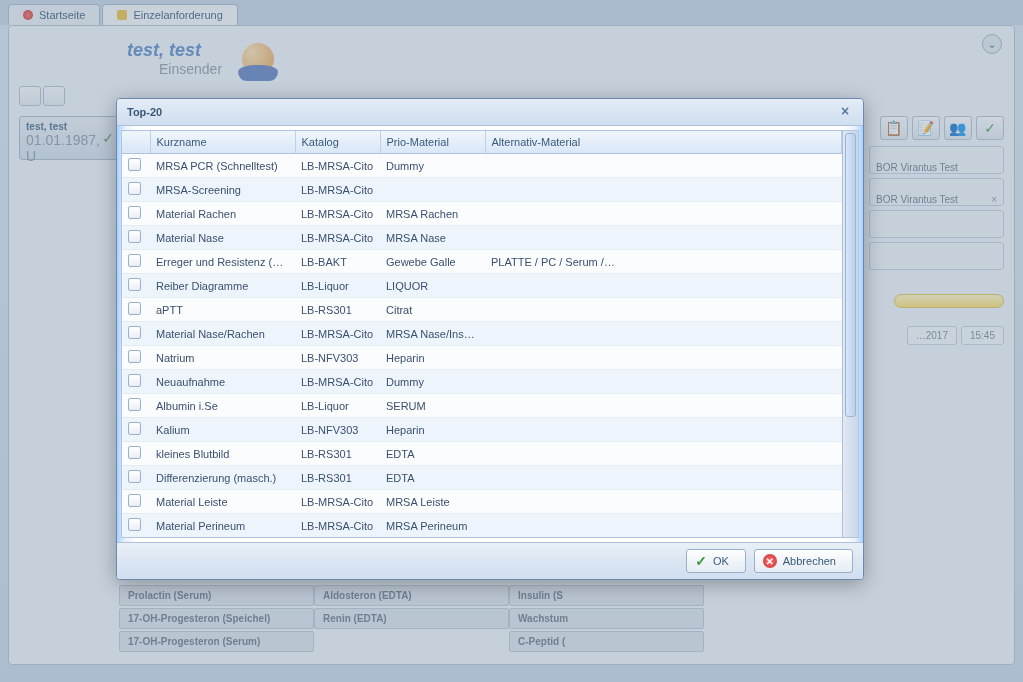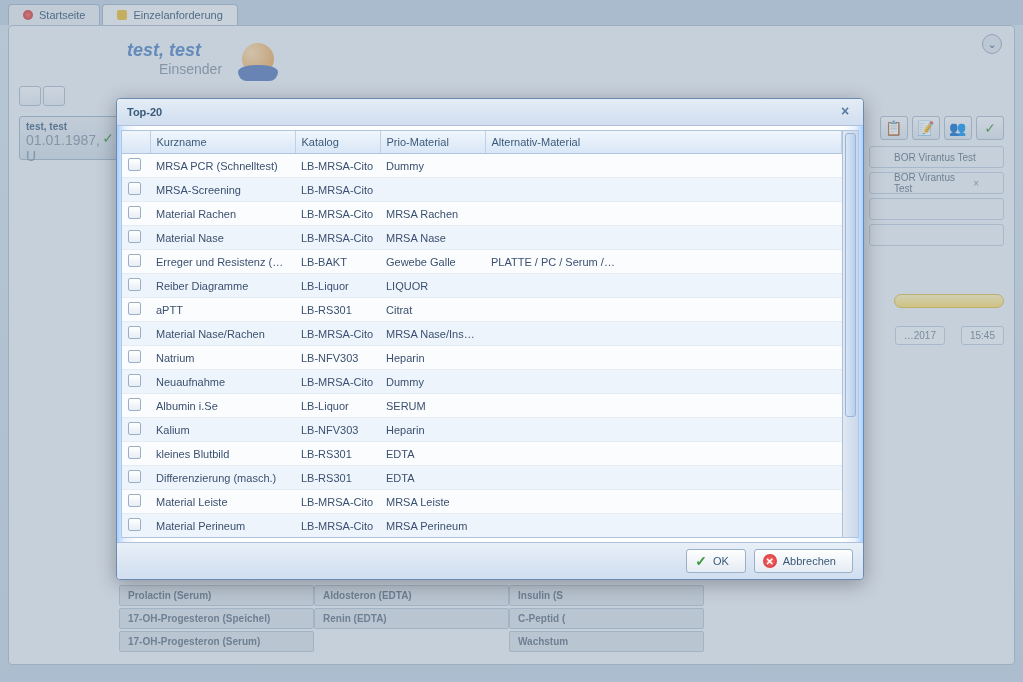--- a/index.html
+++ b/index.html
@@ -83,38 +83,38 @@
 .sidebar-card .name { font-weight:bold; color:#4a6a8a; }
 .sidebar-card .sub { color:#8a9aaa; font-size:14px; }
 .check-icon {
   position:absolute; right:4px; top:50%; transform:translateY(-50%);
   color:#4a9a4a; font-size:14px;
 }
 .right-panel {
   position:absolute; right:10px; top:90px; width:135px;
 }
 .right-line {
-  display:flex; align-items:center;
-  height:22px; padding:0 24px;
+  display:flex; align-items:flex-end;
+  height:28px; padding:0 6px;
   border:1px solid #c0d0e0; border-radius:3px;
   margin-bottom:4px; background:#f0f5fa;
   font-size:10px; color:#6a7a8a;
 }
 .right-line .clear { margin-left:auto; color:#8898a8; }
 .icon-row {
   display:flex; gap:4px; margin-bottom:6px; justify-content:flex-end;
 }
 .icon-btn {
   width:28px; height:24px; border:1px solid #b0c0d0;
   border-radius:3px; background:linear-gradient(#fafcff,#e0e8f0);
   display:flex; align-items:center; justify-content:center;
   font-size:14px;
 }
 .datetime-row {
-  display:flex; gap:16px; margin-top:60px; justify-content:flex-end;
+  display:flex; gap:4px; margin-top:60px; justify-content:flex-end;
   position:absolute; right:10px; top:240px;
 }
 .dt-box {
   padding:3px 8px; border:1px solid #c0d0e0; border-radius:3px;
   background:#f5f9fc; font-size:10px; color:#7a8a9a;
 }
 .yellow-bar {
   position:absolute; right:10px; top:268px;
   width:110px; height:14px;
   background:linear-gradient(#fff5c0,#ffe070);
@@ -342,22 +342,22 @@
         <div class="bottom-item">Prolactin (Serum)</div>
         <div class="bottom-item">17-OH-Progesteron (Speichel)</div>
         <div class="bottom-item">17-OH-Progesteron  (Serum)</div>
       </div>
     <div class="bottom-col">
         <div class="bottom-item">Aldosteron  (EDTA)</div>
         <div class="bottom-item">Renin (EDTA)</div>
       </div>
     <div class="bottom-col">
         <div class="bottom-item">Insulin (S</div>
+        <div class="bottom-item">Wachstum</div>
         <div class="bottom-item">C-Peptid (</div>
-        <div class="bottom-item">Wachstum</div>
       </div>
   </div>
 </div>
 
 <div class="overlay"></div>
 
 <div class="modal">
   <div class="modal-header">
     <span>Top-20</span>
     <span class="modal-close">×</span>

